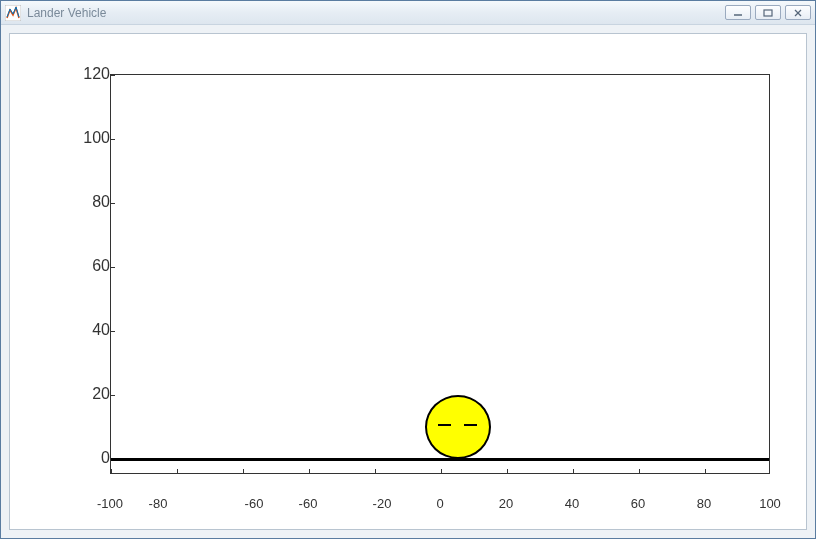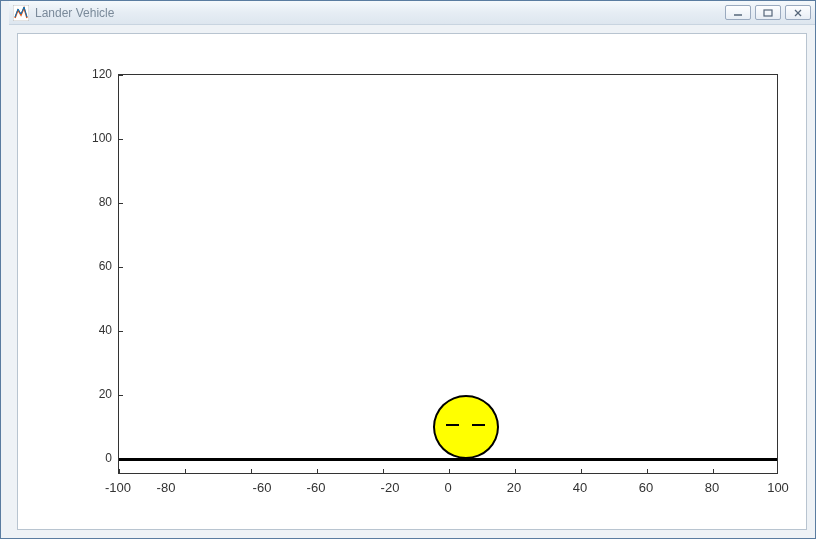--- a/index.html
+++ b/index.html
@@ -13,21 +13,20 @@
     height: 539px;
     overflow: hidden;
   }
   .window {
     width: 816px;
     height: 539px;
     border: 1px solid #5a7ca0;
     background: #eef2f6;
     display: flex;
     flex-direction: column;
-    padding-left: 8px;
   }
   .titlebar {
     height: 24px;
     background: linear-gradient(to bottom, #f5f9fc 0%, #e6edf4 50%, #dde6ef 100%);
     border-bottom: 1px solid #c8d4e0;
     display: flex;
     align-items: center;
     padding: 0 4px;
     flex-shrink: 0;
   }
@@ -101,30 +100,30 @@
     border-radius: 50%;
   }
   .eye {
     position: absolute;
     height: 0;
     border-top: 2px solid #000;
   }
   .tick-label-y {
     position: absolute;
     right: 100%;
-    margin-right: 6px;
+    margin-right: 0;
     transform: translateY(-50%);
     color: #333;
-    font-size: 12px;
+    font-size: 16px;
     white-space: nowrap;
   }
   .tick-label-x {
     position: absolute;
     top: 100%;
-    margin-top: 6px;
+    margin-top: 22px;
     transform: translateX(-50%);
     color: #333;
     font-size: 13px;
     white-space: nowrap;
   }
   .tick-mark-y {
     position: absolute;
     left: -1px;
     width: 5px;
     height: 1px;

